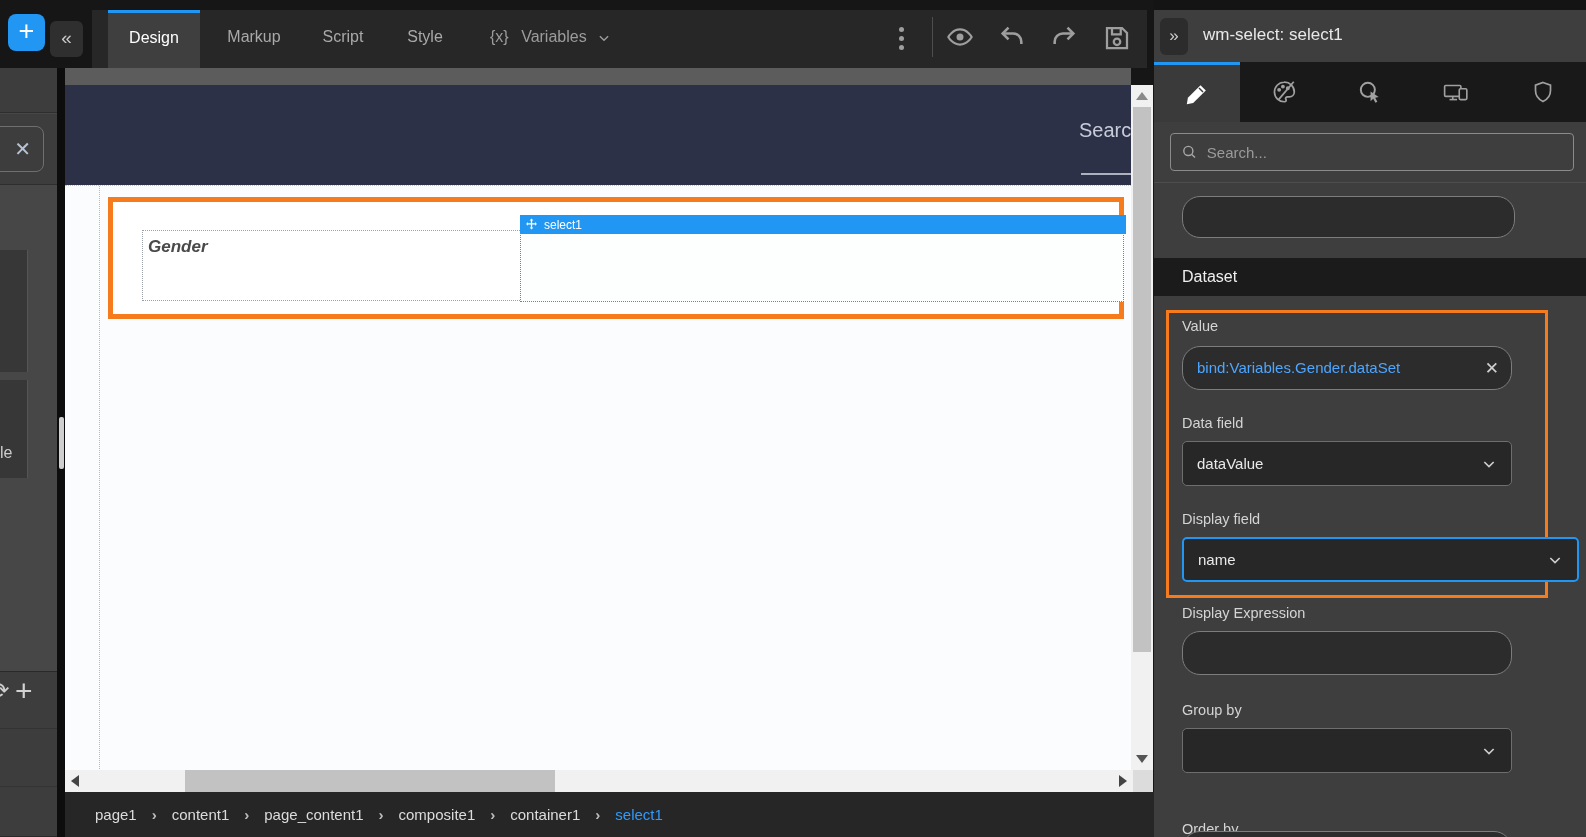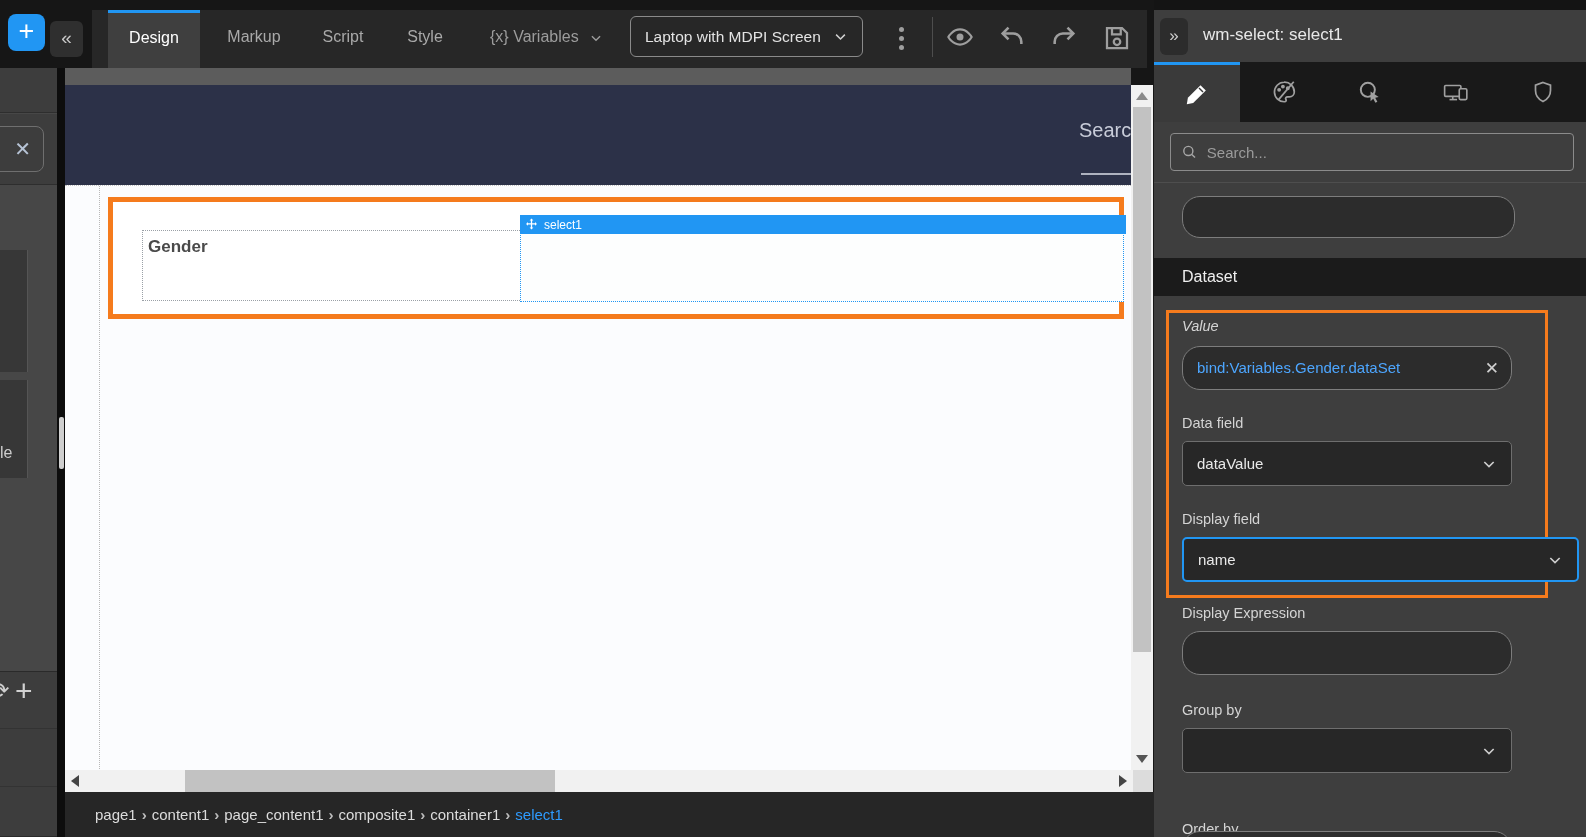--- a/index.html
+++ b/index.html
@@ -45,34 +45,34 @@
 
   
   .canvas { left:65px; top:68px; width:1066px; height:702px; background:#ffffff; overflow:hidden; }
   .cv-graybar { position:absolute; left:0; top:0; width:1066px; height:17px; background:#5c5c5c; }
   .cv-navy { position:absolute; left:0; top:17px; width:1066px; height:100px; background:#2c3148; }
   .cv-search { position:absolute; left:1014px; top:34px; color:#c8ccd9; font-size:20px; }
   .cv-underline { position:absolute; left:1016px; top:88px; width:52px; height:2px; background:#aeb2bf; }
   .cv-page { position:absolute; left:0; top:117px; width:1066px; height:585px; background:#fbfcfe; border-top:1px dotted #c5c5c5; }
   .cv-vdotted { position:absolute; left:34px; top:0; height:585px; border-left:1px dotted #b8b8b8; }
   .orange-box { position:absolute; left:43px; top:11px; width:1016px; height:122px; border:5px solid #f57b1d; background:#fff; }
-  .gender-box { position:absolute; left:29px; top:28px; width:380px; height:71px; border:1px dotted #9aa0a6; }
+  .gender-box { position:absolute; left:29px; top:28px; width:380px; height:71px; border:1px dotted #9aa0a6;font-style:italic; }
   .gender-label { color:#4a4a4a; font-size:17px; font-weight:bold; padding:6px 0 0 5px; }
   .sel-widget { position:absolute; left:407px; top:13px; width:604px; height:87px; border:1px dotted #2196f3; background:#fdfefe; }
   .sel-bar { position:absolute; left:-1px; top:-1px; width:606px; height:19px; background:#2196f3; color:#fff;
              font-size:12px; display:flex; align-items:center; gap:6px; padding-left:5px; cursor:move; }
 
   
   .vscroll { left:1131px; top:85px; width:22px; height:685px; background:#f1f1f1; }
   .vthumb { position:absolute; left:2px; top:22px; width:18px; height:545px; background:#c2c2c2; }
   .hscroll { left:65px; top:770px; width:1088px; height:22px; background:#f1f1f1; }
   .hthumb { position:absolute; left:120px; top:0; width:370px; height:22px; background:#c2c2c2; }
   .hcorner { position:absolute; right:0; top:0; width:20px; height:22px; background:#dcdcdc; }
   .tri { width:0; height:0; position:absolute; }
-  .breadcrumb { left:65px; top:792px; width:1089px; height:45px; background:#262626; display:flex; align-items:center; padding-left:30px; gap:5px; }
+  .breadcrumb { left:65px; top:792px; width:1089px; height:45px; background:#262626; display:flex; align-items:center; padding-left:30px; gap:15px; }
   .bc-item { color:#dcdcdc; font-size:15px; cursor:pointer; }
   .bc-sep { color:#bdbdbd; font-size:15px; font-weight:bold; }
   .bc-item.current { color:#2e9bff; }
 
   
   .rpanel { left:1154px; top:0; width:432px; height:837px; background:#3e3e3e; overflow:hidden; }
   .rp-topblack { position:absolute; left:0; top:0; width:432px; height:10px; background:#141414; }
   .rp-header { position:absolute; left:0; top:10px; width:432px; height:52px; background:#3e3e3e; }
   .rp-expand { position:absolute; left:6px; top:8px; width:28px; height:37px; background:#2c2c2c; border-radius:6px;
                color:#cfcfcf; font-size:17px; line-height:36px; text-align:center; cursor:pointer; }
@@ -107,32 +107,26 @@
     <div class="abs collapse-btn">«</div>
 
     <div class="abs tabstrip">
       <div class="edtab active" style="left:16px;width:92px;">Design</div>
       <div class="edtab" style="left:120px;width:84px;">Markup</div>
       <div class="edtab" style="left:216px;width:70px;">Script</div>
       <div class="edtab" style="left:300px;width:66px;">Style</div>
 
       <div class="vars" style="left:398px;">
         <span>{x}</span>
-        <span style="">Variables</span>
+        <span style="margin-left:8px;">Variables</span>
         <svg width="14" height="14" viewBox="0 0 24 24" style="display:inline-block;vertical-align:middle;margin-left:6px;">
           <path d="M5 9l7 7 7-7" fill="none" stroke="#9c9c9c" stroke-width="2.4"></path>
           </svg>
       </div>
 
-      <div class="devsel">
-        <span>Laptop with MDPI Screen</span>
-        <svg width="15" height="15" viewBox="0 0 24 24">
-          <path d="M5 9l7 7 7-7" fill="none" stroke="#cfcfcf" stroke-width="2.4"></path>
-          </svg>
-      </div>
 
       <div class="kebab">
           <i></i>
           <i></i>
           <i></i>
         </div>
       <div class="tooldiv"></div>
 
       <div class="ticon" style="left:852px;">
         <svg width="32" height="28" viewBox="0 0 24 24">
@@ -283,21 +277,21 @@
       <input type="text" placeholder="Search..." style="">
     </div>
     <div class="rp-div"></div>
 
     <div class="rp-input" style="left:28px;top:196px;width:333px;height:42px;"></div>
 
     <div class="rp-dataset">Dataset</div>
 
     <div class="rp-orange"></div>
 
-    <div class="rp-label" style="left:28px;top:318px;font-style:italic;">Value</div>
+    <div class="rp-label" style="left:28px;top:318px;">Value</div>
     <div class="rp-input" style="left:28px;top:346px;width:330px;height:44px;">
       <span class="bind-text">bind:Variables.Gender.dataSet</span>
       <span class="clear-x">✕</span>
     </div>
 
     <div class="rp-label" style="left:28px;top:415px;text-align:center;">Data field</div>
     <div class="rp-select" style="left:28px;top:441px;width:330px;height:45px;">
       <span>dataValue</span>
       <svg class="chev" width="16" height="16" viewBox="0 0 24 24">
         <path d="M5 9l7 7 7-7" fill="none" stroke="#cfcfcf" stroke-width="2.4"></path>

